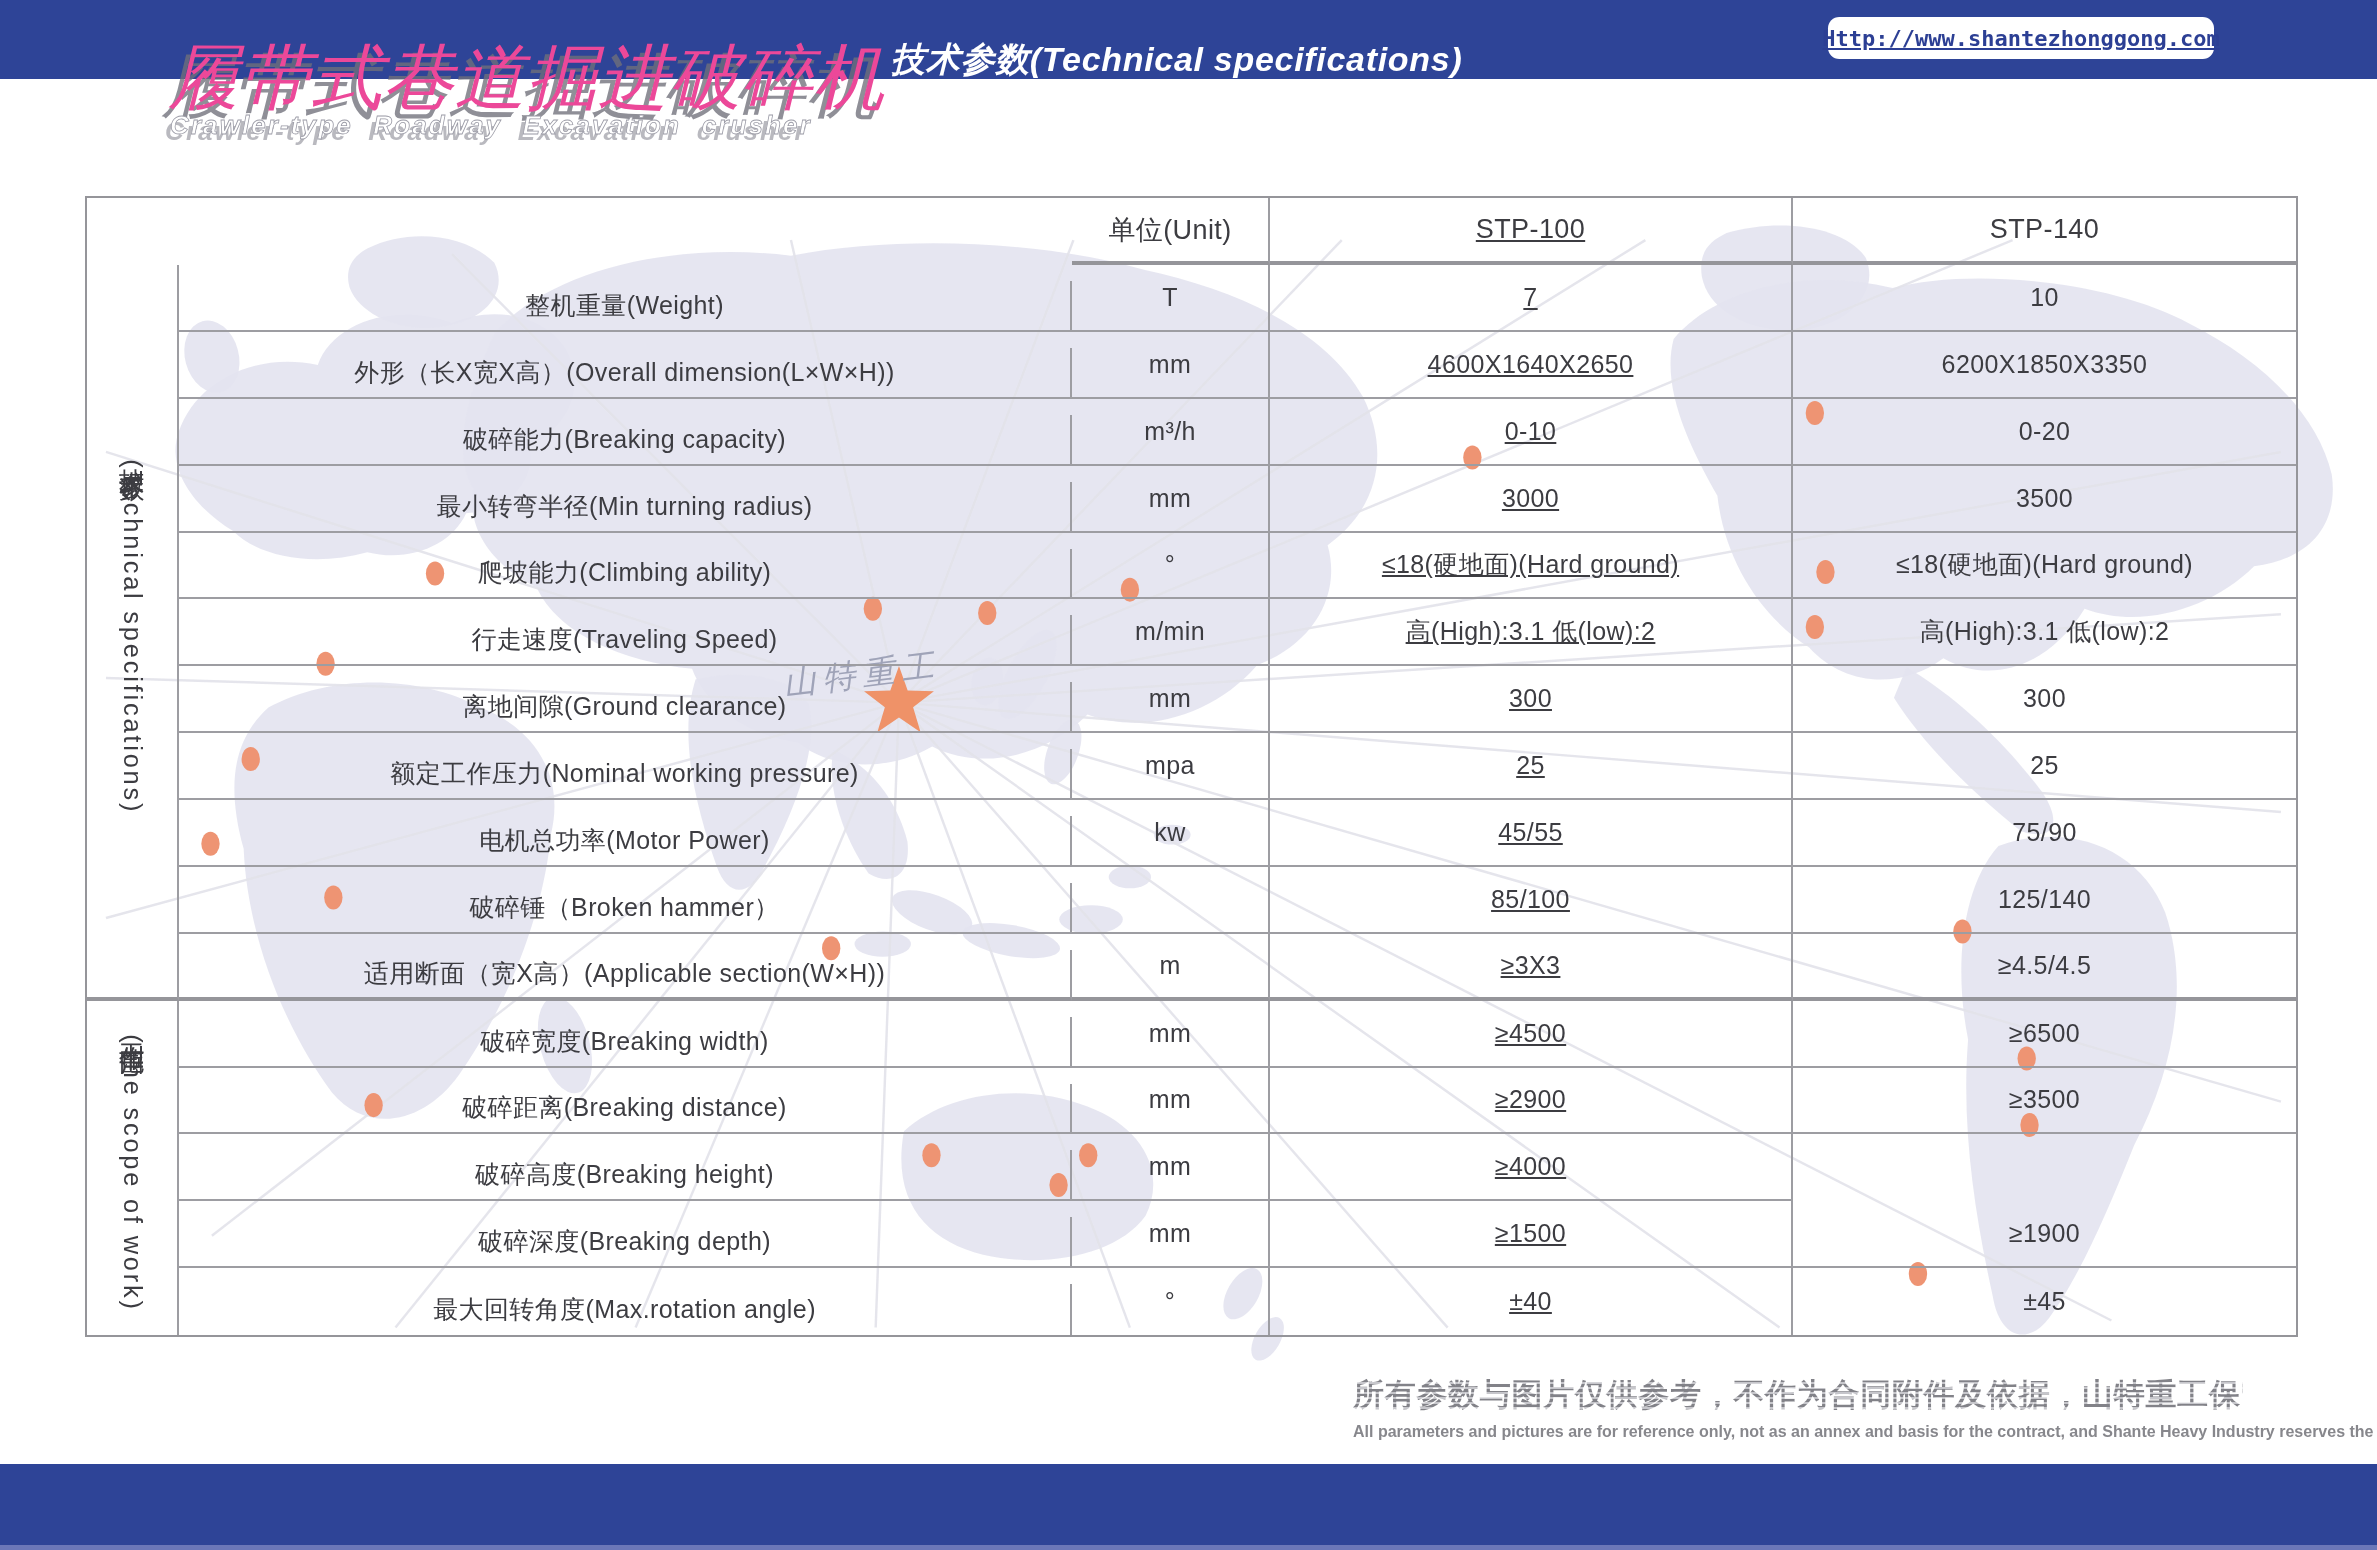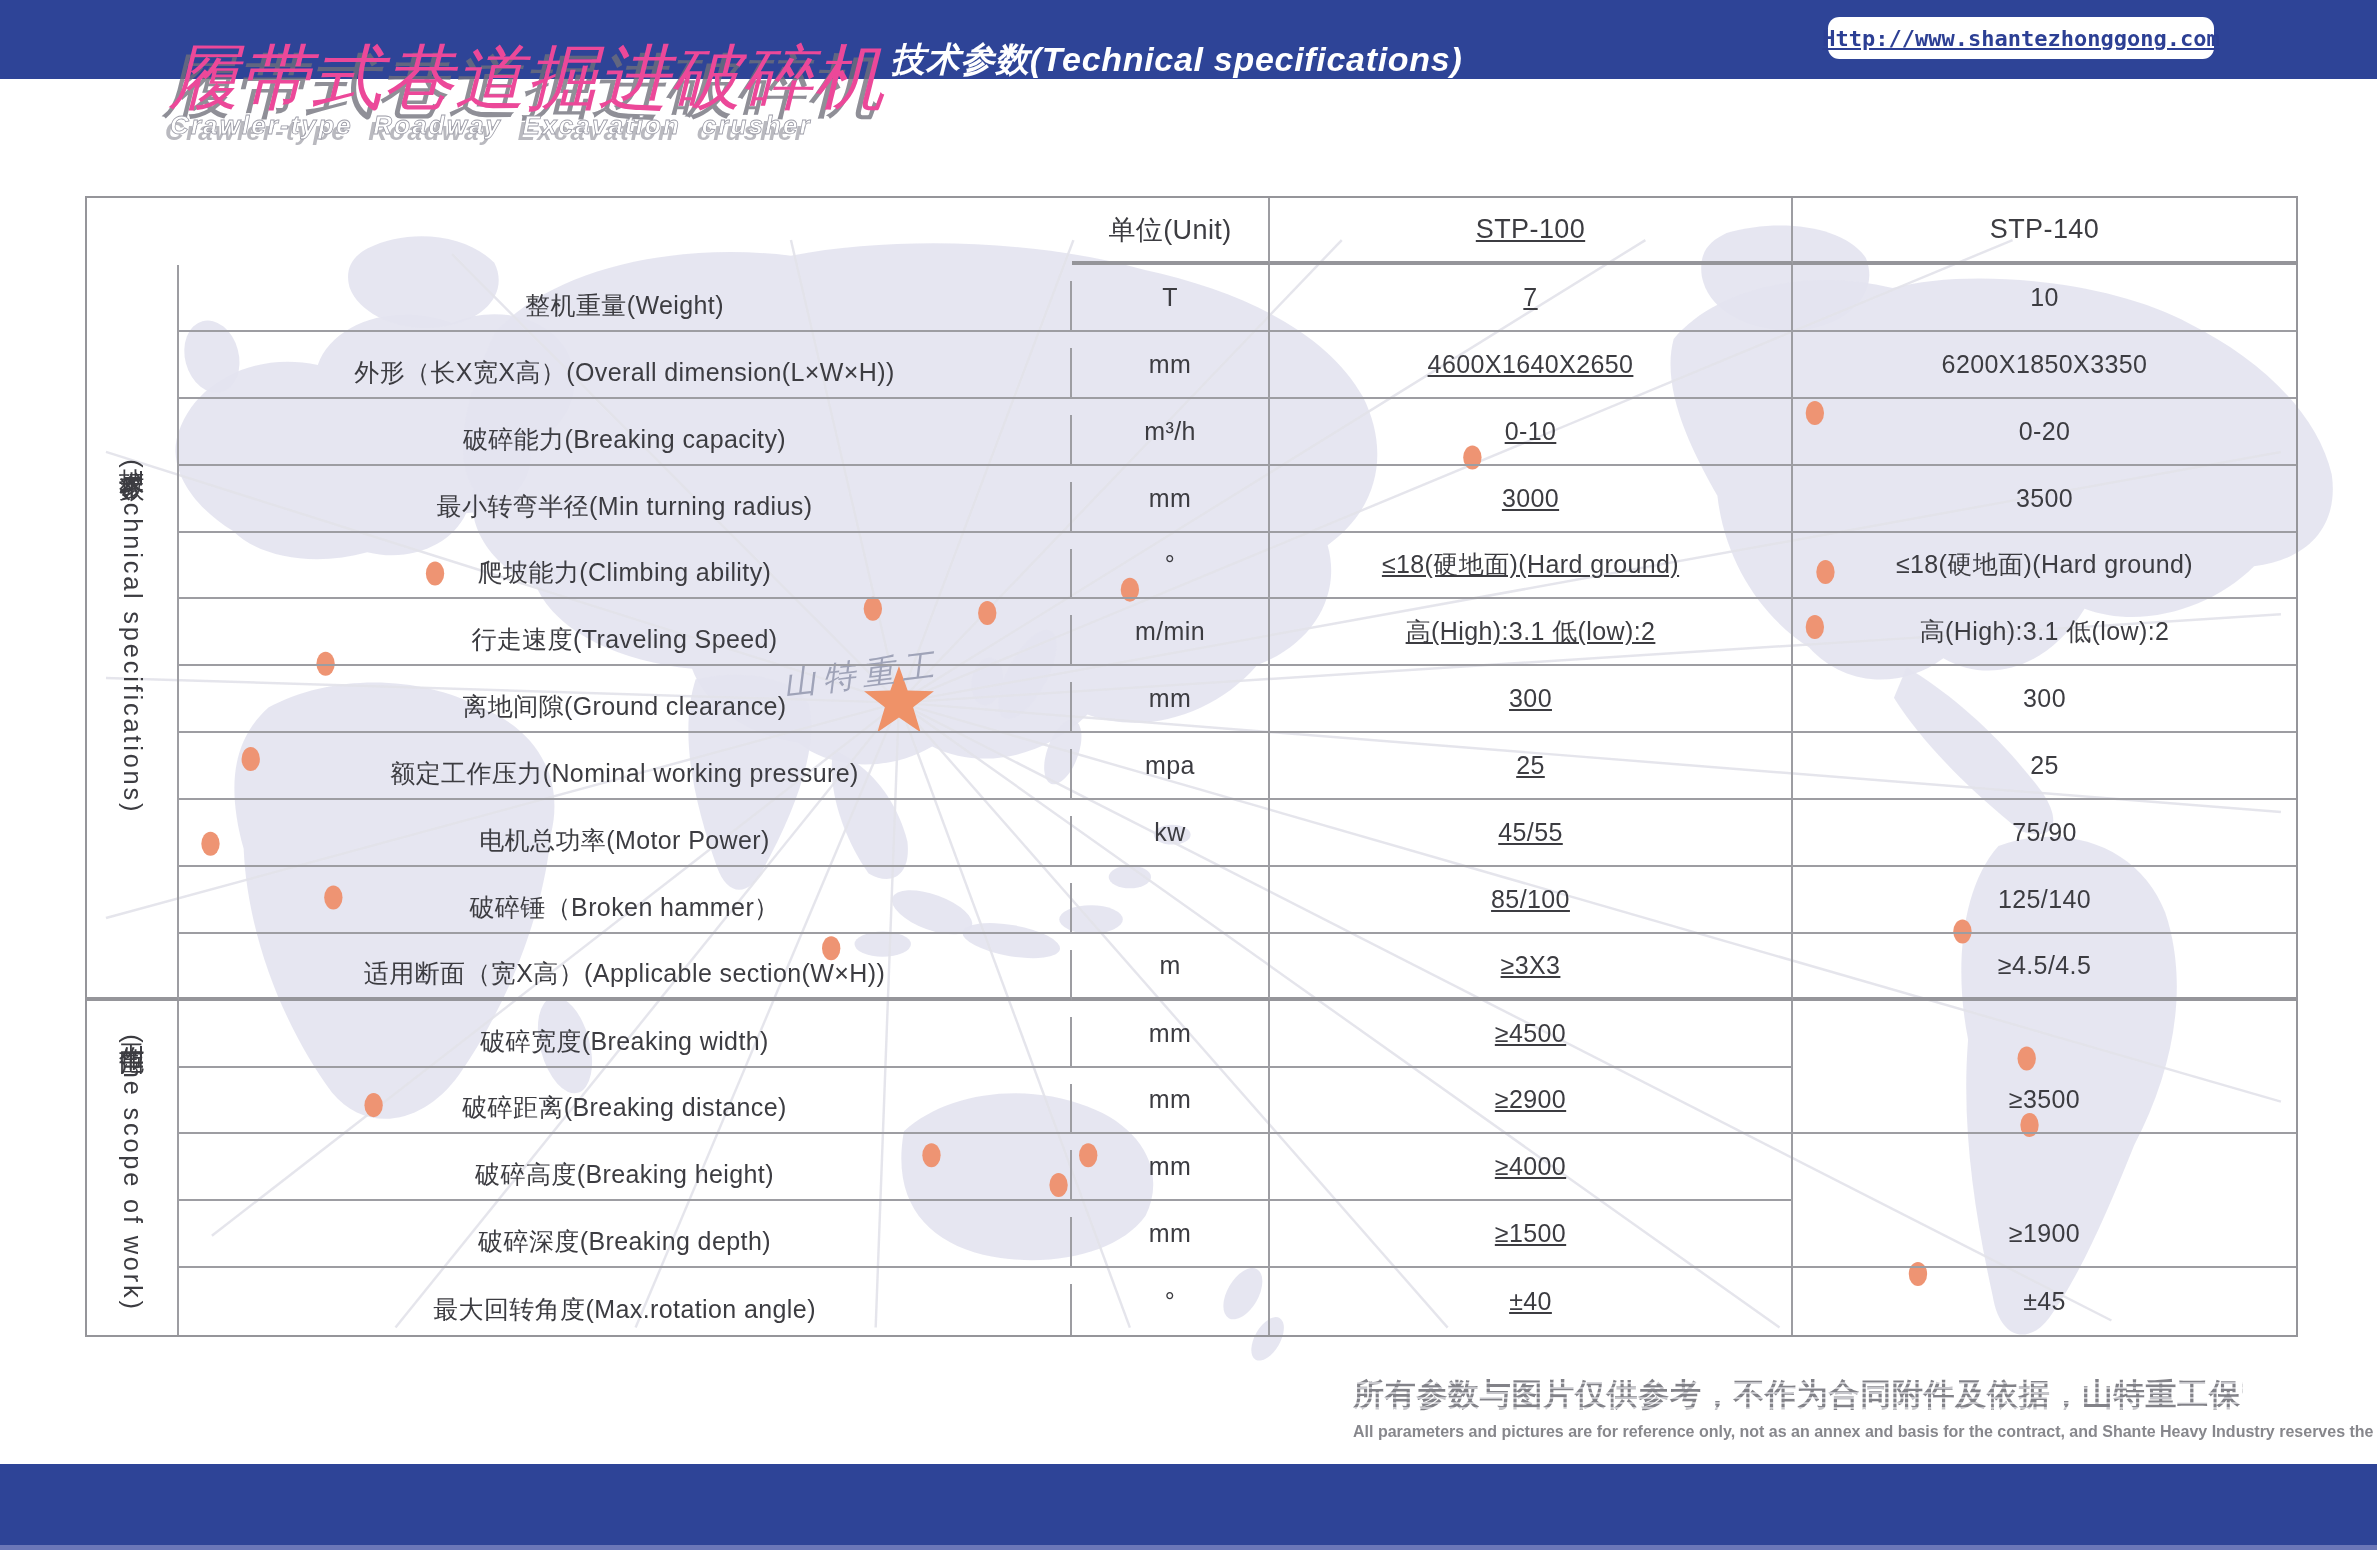--- a/index.html
+++ b/index.html
@@ -280,20 +280,21 @@
   <div class="tc c5 nr" style="grid-row:11">125/140</div>
 
   <div class="tc c2 tk" style="grid-row:12">适用断面（宽X高）(Applicable section(W×H))</div>
   <div class="tc c3 tk" style="grid-row:12">m</div>
   <div class="tc c4 tk" style="grid-row:12">≥3X3</div>
   <div class="tc c5 nr tk" style="grid-row:12">≥4.5/4.5</div>
 
   <div class="tc c2" style="grid-row:13">破碎宽度(Breaking width)</div>
   <div class="tc c3" style="grid-row:13">mm</div>
   <div class="tc c4" style="grid-row:13">≥4500</div>
+  <div class="tc c5 nr" style="grid-row:13">≥6500</div>
 
   <div class="tc c2" style="grid-row:14">破碎距离(Breaking distance)</div>
   <div class="tc c3" style="grid-row:14">mm</div>
   <div class="tc c4" style="grid-row:14">≥2900</div>
   <div class="tc c5 nr" style="grid-row:14">≥3500</div>
 
   <div class="tc c2" style="grid-row:15">破碎高度(Breaking height)</div>
   <div class="tc c3" style="grid-row:15">mm</div>
   <div class="tc c4" style="grid-row:15">≥4000</div>
 

